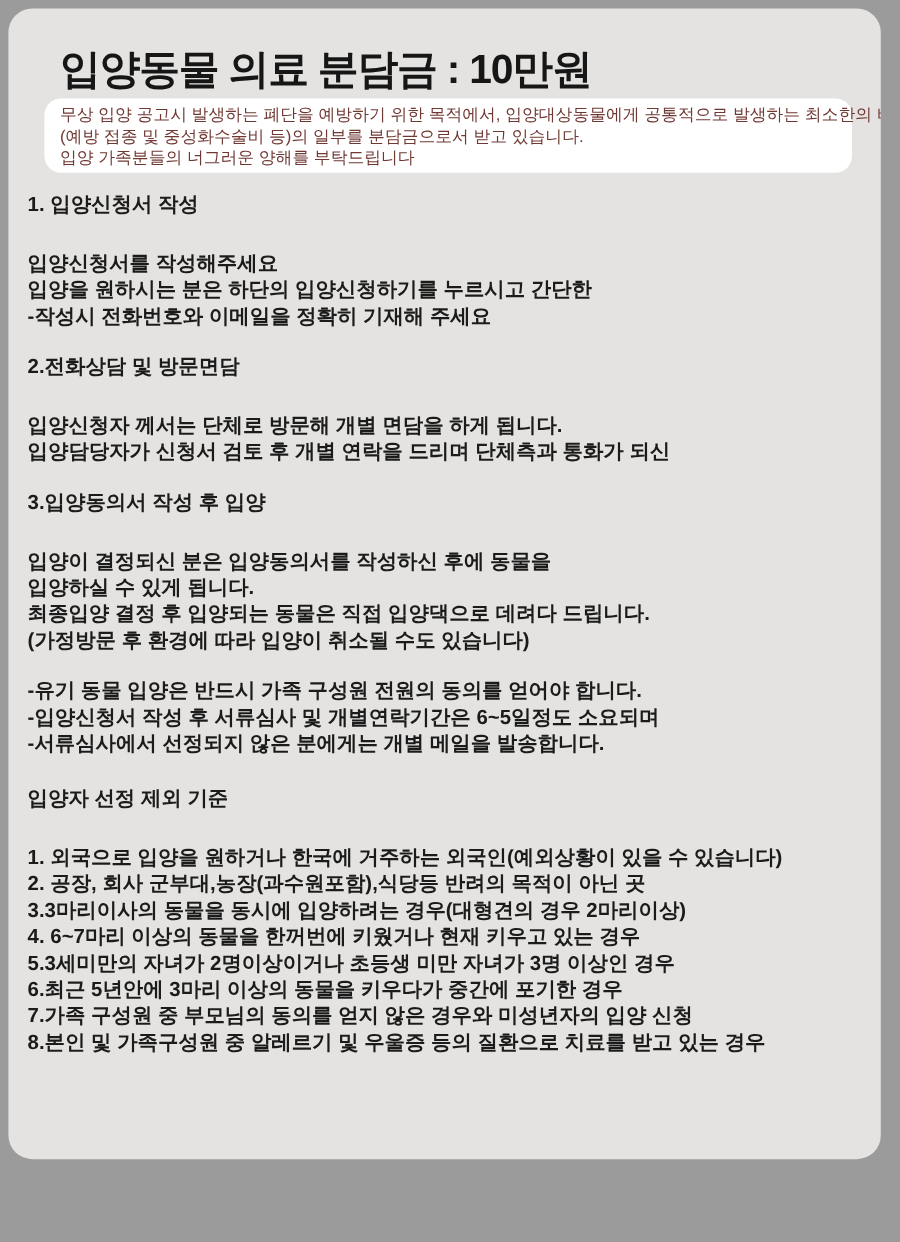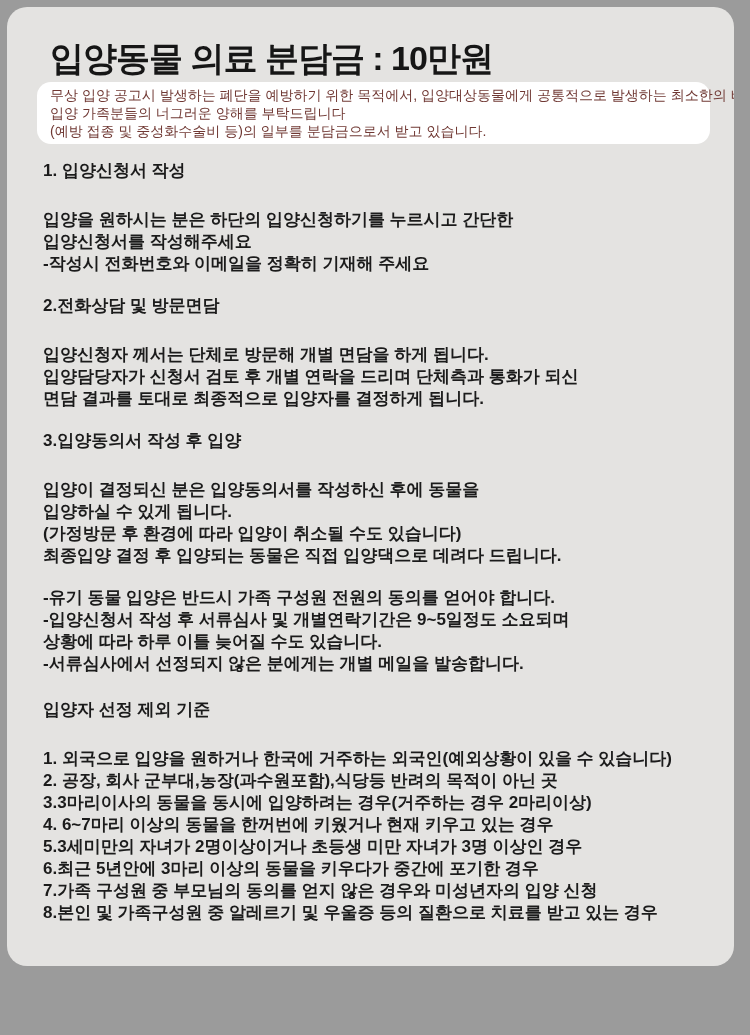--- a/index.html
+++ b/index.html
@@ -41,21 +41,21 @@
     background: #ffffff;
     border-radius: 14px;
     padding: 4px 10px 4px 13px;
     color: #703833;
     font-size: 14px;
     line-height: 18px;
     font-weight: 400;
   }
   .notice-line { white-space: nowrap; }
   .content {
-    padding-left: 36px;
+    padding-left: 16px;
   }
   .sec { margin-bottom: 20px; }
   .sec-exclusion { margin-top: 24px; }
   .sec-heading {
     font-size: 17px;
     line-height: 22px;
     font-weight: 700;
     color: #1b1b1b;
     margin: 0 0 27px 0;
     white-space: nowrap;
@@ -70,60 +70,58 @@
 </style>
 </head>
 <body>
 
 <div class="card">
 
   <h1 class="page-title">입양동물 의료 분담금 : 10만원</h1>
 
   <div class="notice-box">
     <div class="notice-line">무상 입양 공고시 발생하는 폐단을 예방하기 위한 목적에서, 입양대상동물에게 공통적으로 발생하는 최소한의 비용</div>
+    <div class="notice-line">(예방 접종 및 중성화수술비 등)의 일부를 분담금으로서 받고 있습니다.</div>
     <div class="notice-line">입양 가족분들의 너그러운 양해를 부탁드립니다</div>
-    <div class="notice-line">(예방 접종 및 중성화수술비 등)의 일부를 분담금으로서 받고 있습니다.</div>
   </div>
 
   <div class="content">
 
     <div class="sec">
       <div class="sec-heading">1. 입양신청서 작성</div>
+      <div class="line">입양신청서를 작성해주세요</div>
       <div class="line">입양을 원하시는 분은 하단의 입양신청하기를 누르시고 간단한</div>
-      <div class="line">입양신청서를 작성해주세요</div>
       <div class="line">-작성시 전화번호와 이메일을 정확히 기재해 주세요</div>
     </div>
 
     <div class="sec">
       <div class="sec-heading">2.전화상담 및 방문면담</div>
       <div class="line">입양신청자 께서는 단체로 방문해 개별 면담을 하게 됩니다.</div>
       <div class="line">입양담당자가 신청서 검토 후 개별 연락을 드리며 단체측과 통화가 되신</div>
-      <div class="line">면담 결과를 토대로 최종적으로 입양자를 결정하게 됩니다.</div>
     </div>
 
     <div class="sec">
       <div class="sec-heading">3.입양동의서 작성 후 입양</div>
       <div class="line">입양이 결정되신 분은 입양동의서를 작성하신 후에 동물을</div>
       <div class="line">입양하실 수 있게 됩니다.</div>
+      <div class="line">최종입양 결정 후 입양되는 동물은 직접 입양댁으로 데려다 드립니다.</div>
       <div class="line">(가정방문 후 환경에 따라 입양이 취소될 수도 있습니다)</div>
-      <div class="line">최종입양 결정 후 입양되는 동물은 직접 입양댁으로 데려다 드립니다.</div>
     </div>
 
     <div class="sec">
       <div class="line">-유기 동물 입양은 반드시 가족 구성원 전원의 동의를 얻어야 합니다.</div>
-      <div class="line">-입양신청서 작성 후 서류심사 및 개별연락기간은 9~5일정도 소요되며</div>
-      <div class="line">상황에 따라 하루 이틀 늦어질 수도 있습니다.</div>
+      <div class="line">-입양신청서 작성 후 서류심사 및 개별연락기간은 6~5일정도 소요되며</div>
       <div class="line">-서류심사에서 선정되지 않은 분에게는 개별 메일을 발송합니다.</div>
     </div>
 
     <div class="sec sec-exclusion">
       <div class="sec-heading">입양자 선정 제외 기준</div>
       <div class="line">1. 외국으로 입양을 원하거나 한국에 거주하는 외국인(예외상황이 있을 수 있습니다)</div>
       <div class="line">2. 공장, 회사 군부대,농장(과수원포함),식당등 반려의 목적이 아닌 곳</div>
-      <div class="line">3.3마리이사의 동물을 동시에 입양하려는 경우(거주하는 경우 2마리이상)</div>
+      <div class="line">3.3마리이사의 동물을 동시에 입양하려는 경우(대형견의 경우 2마리이상)</div>
       <div class="line">4. 6~7마리 이상의 동물을 한꺼번에 키웠거나 현재 키우고 있는 경우</div>
       <div class="line">5.3세미만의 자녀가 2명이상이거나 초등생 미만 자녀가 3명 이상인 경우</div>
       <div class="line">6.최근 5년안에 3마리 이상의 동물을 키우다가 중간에 포기한 경우</div>
       <div class="line">7.가족 구성원 중 부모님의 동의를 얻지 않은 경우와 미성년자의 입양 신청</div>
       <div class="line">8.본인 및 가족구성원 중 알레르기 및 우울증 등의 질환으로 치료를 받고 있는 경우</div>
     </div>
 
   </div>
 </div>
 

